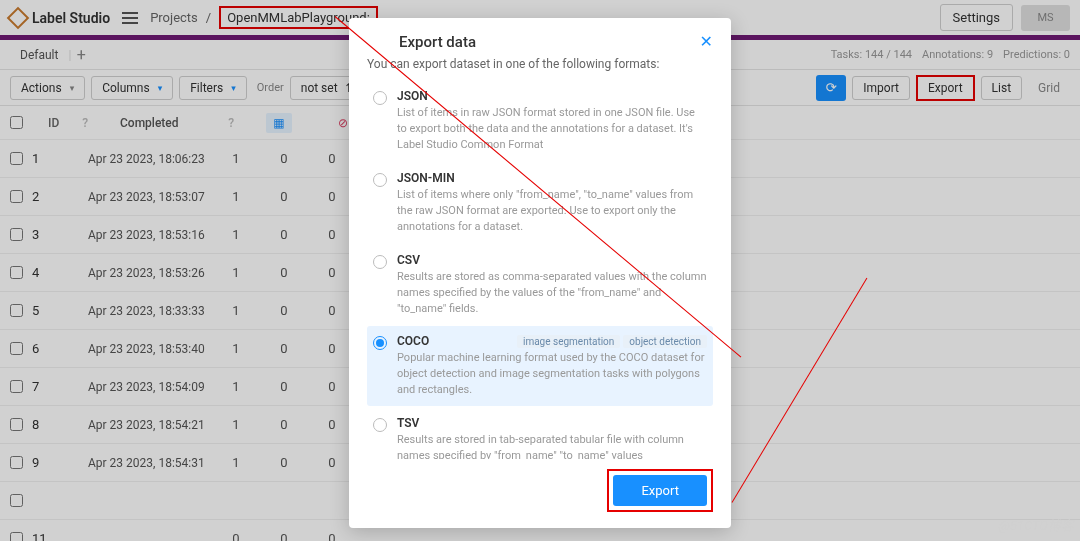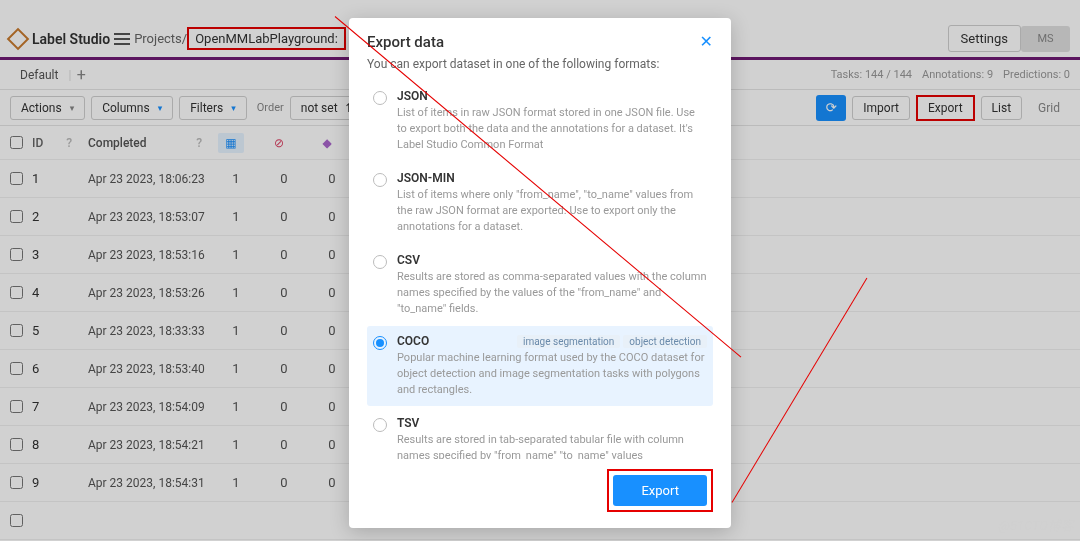--- a/index.html
+++ b/index.html
@@ -1,17 +1,17 @@
 <!DOCTYPE html>
 <html><head>
 <meta charset="utf-8">
 <style>
 * { box-sizing: border-box; margin: 0; padding: 0; font-family: -apple-system, BlinkMacSystemFont, "Segoe UI", Roboto, sans-serif; }
 body { background: #fff; color: #333; font-size: 13px; position: relative; width: 1080px; height: 541px; overflow: hidden; }
-.topbar { height: 40px; display: flex; align-items: center; padding: 0 10px; border-bottom: 3px solid #701a75; gap: 0; margin-top: 20px; }
+.topbar { height: 40px; display: flex; align-items: center; padding: 0 10px; border-bottom: 5px solid #701a75; gap: 8px; }
 .logo { display: flex; align-items: center; gap: 6px; font-weight: 600; font-size: 14px; }
 .logo-icon { width: 16px; height: 16px; border: 2px solid #c97a2e; transform: rotate(45deg); }
 .hamburger { display: flex; flex-direction: column; gap: 3px; padding: 4px; cursor: pointer; }
 .hamburger span { width: 16px; height: 2px; background: #555; }
 .crumb { color: #666; font-size: 13px; }
 .crumb.current { color: #333; }
 .red-box { border: 2px solid #e60000; padding: 2px 6px; }
 .spacer { flex: 1; }
 .btn { background: #fff; border: 1px solid #d0d0d0; border-radius: 3px; padding: 5px 12px; font-size: 13px; cursor: pointer; color: #333; }
 .avatar { width: 49px; height: 26px; border-radius: 3px; background: #e0e0e0; color: #888; display: flex; align-items: center; justify-content: center; font-size: 11px; }
@@ -23,37 +23,37 @@
 
 .toolbar { height: 36px; display: flex; align-items: center; padding: 0 10px; gap: 6px; border-bottom: 1px solid #e5e5e5; }
 .toolbar .btn { padding: 4px 10px; font-size: 12px; display: flex; align-items: center; gap: 8px; }
 .chev { font-size: 9px; color: #888; }
 .chev.blue { color: #1890ff; }
 .order-label { color: #888; font-size: 11px; margin-left: 4px; }
 .btn-primary-partial { background: #1890ff; color: #fff; border: none; width: 14px; overflow: hidden; }
 .refresh-btn { background: #1890ff; border: none; color: #fff; width: 30px; height: 26px; border-radius: 3px; display: flex; align-items: center; justify-content: center; cursor: pointer; }
 
 .thead, .trow { display: flex; align-items: center; border-bottom: 1px solid #f0f0f0; height: 38px; padding: 0 6px; }
-.thead { background: #fff; font-size: 12px; color: #666; font-weight: 500; height: 34px; }
+.thead { background: #fff; font-size: 12px; color: #666; font-weight: 500; height: 34px; gap: 16px; }
 .cell { padding: 0 6px; overflow: hidden; }
 .chk { width: 20px; display: flex; justify-content: center; }
 .chk input { cursor: pointer; }
 .c-id { width: 56px; }
 .c-comp { width: 130px; font-size: 12px; color: #555; }
 .c-num { width: 48px; text-align: center; color: #555; }
 .info-icon { color: #bbb; font-size: 12px; margin-left: auto; padding-right: 4px; }
 .col-icon { width: 26px; height: 20px; display: flex; align-items: center; justify-content: center; border-radius: 2px; font-size: 12px; }
 .col-icon.blue { background: #e6f3ff; color: #1890ff; }
 .col-icon.red { color: #d46; }
 .col-icon.purple { color: #a6c; }
 
 .overlay { position: absolute; inset: 0; background: rgba(0,0,0,0.18); display: flex; align-items: flex-start; justify-content: center; padding-top: 18px; }
 .modal { width: 382px; background: #fff; border-radius: 4px; box-shadow: 0 4px 20px rgba(0,0,0,0.2); max-height: 510px; display: flex; flex-direction: column; }
 .modal-head { padding: 14px 18px 6px; display: flex; align-items: center; }
-.modal-title { font-size: 15px; font-weight: 500; }
+.modal-title { font-size: 15px; font-weight: 500; margin-left: 32px; }
 .modal-close { margin-left: auto; color: #1890ff; font-size: 16px; cursor: pointer; }
 .modal-sub { padding: 0 18px 10px; font-size: 12px; color: #666; }
 .modal-body { overflow-y: auto; padding: 0 18px 10px; flex: 1; }
 .fmt { display: flex; gap: 10px; padding: 8px 6px; border-radius: 3px; margin-bottom: 2px; }
 .fmt.selected { background: #e8f3ff; }
 .radio { width: 14px; height: 14px; border: 1px solid #bbb; border-radius: 50%; margin-top: 2px; flex-shrink: 0; position: relative; cursor: pointer; }
 .radio.on { border-color: #1890ff; }
 .radio.on::after { content: ""; position: absolute; inset: 2px; background: #1890ff; border-radius: 50%; }
 .fmt-body { flex: 1; }
 .fmt-head { display: flex; align-items: center; gap: 6px; margin-bottom: 2px; }

